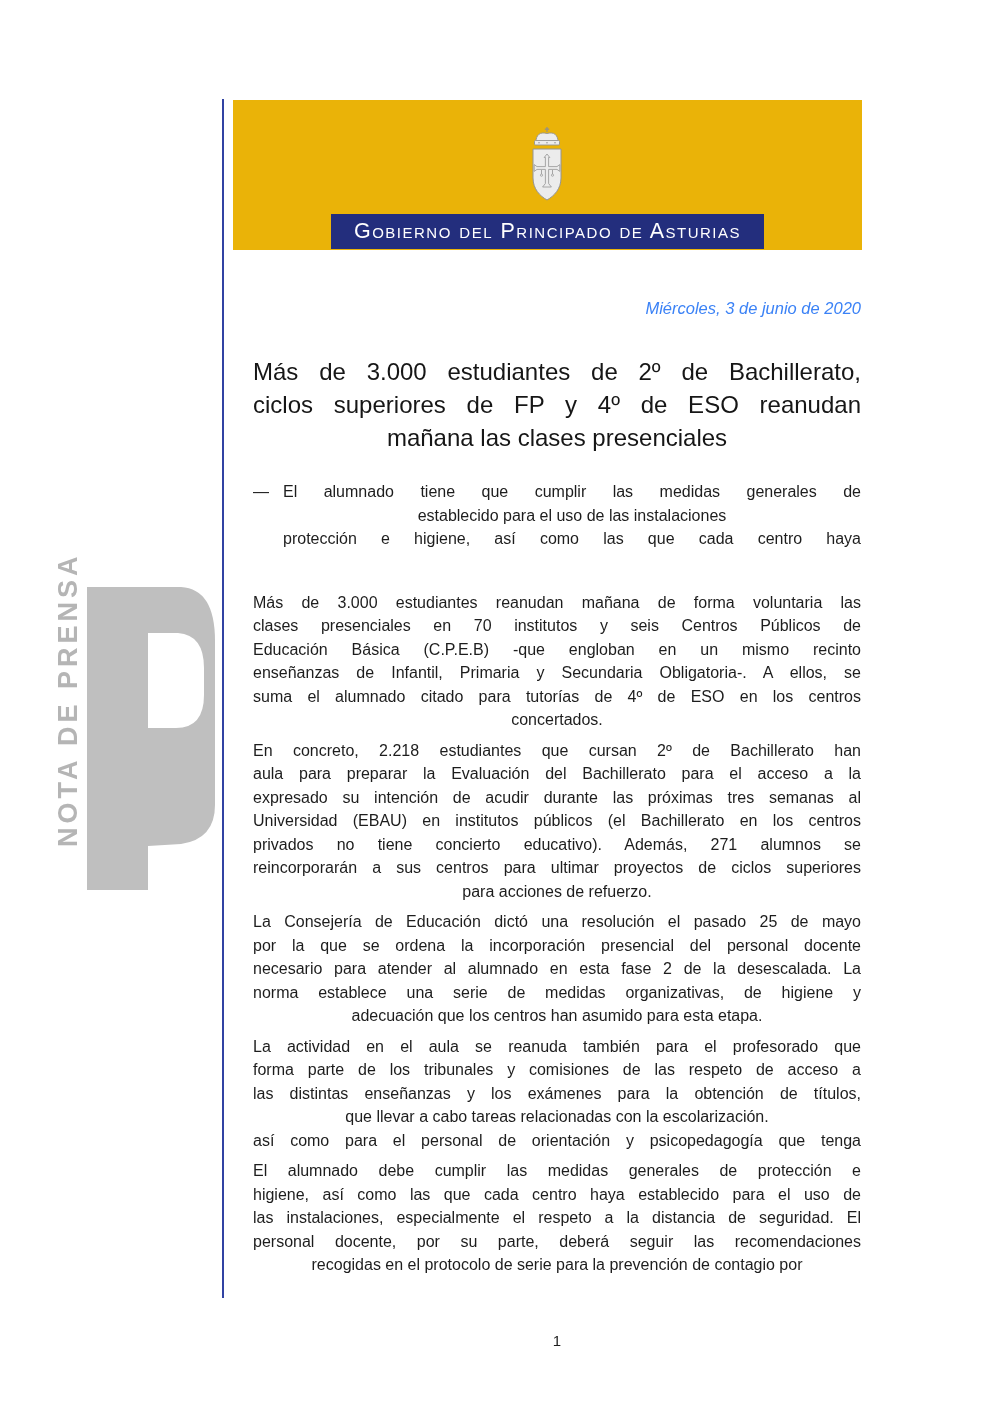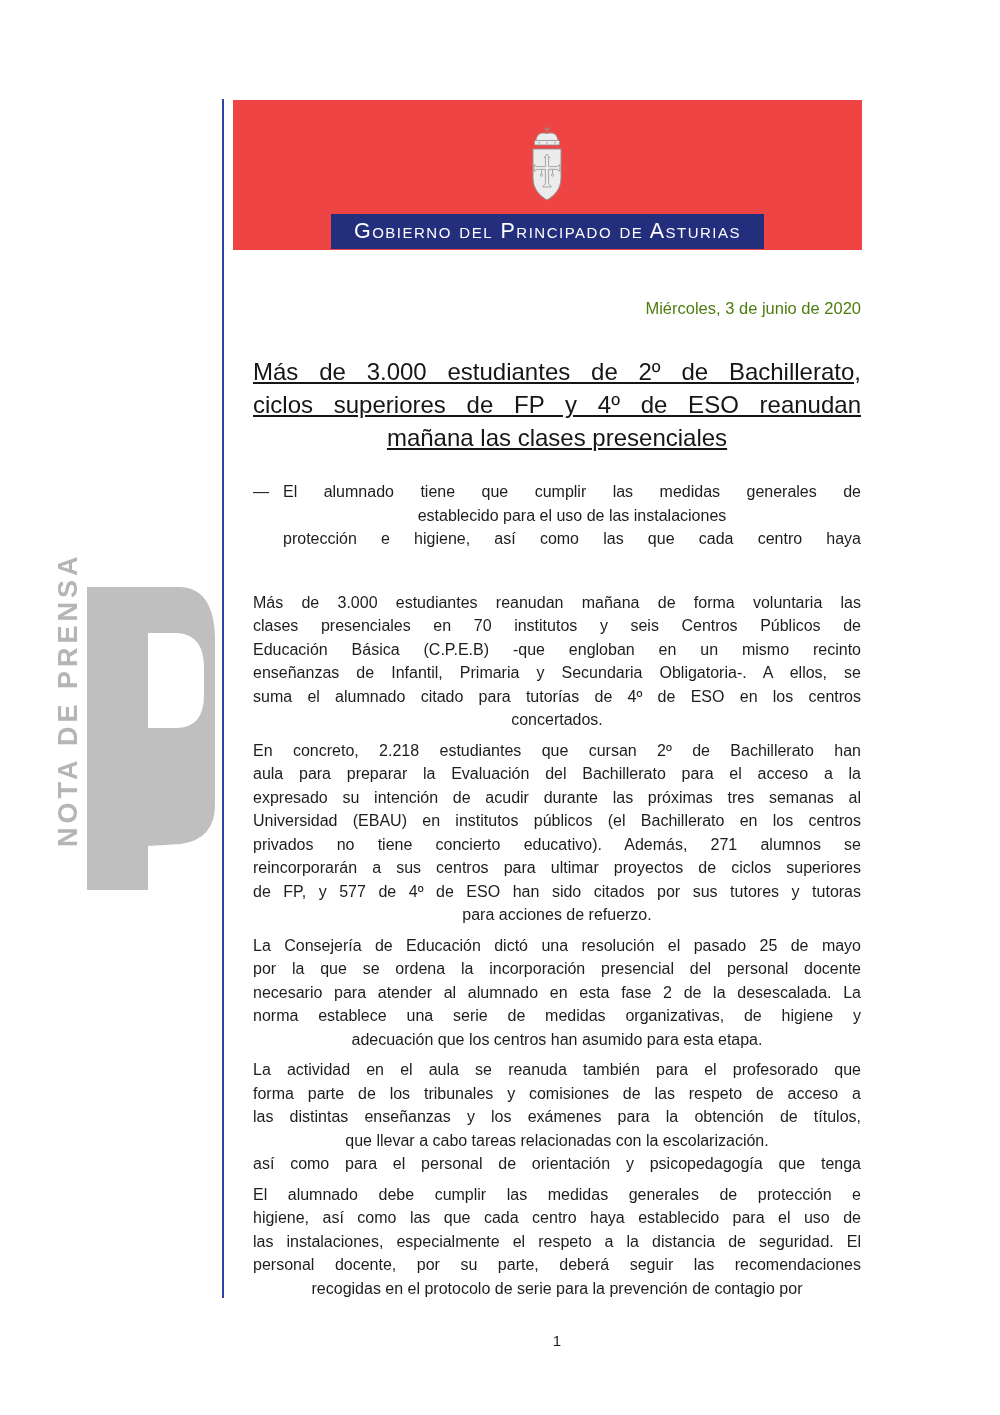--- a/index.html
+++ b/index.html
@@ -3,43 +3,43 @@
 <meta charset="utf-8">
 <style>
   html,body{margin:0;padding:0;background:#ffffff;}
   .page{
     position:relative;width:1000px;height:1415px;background:#ffffff;
     font-family:"Liberation Sans",sans-serif;color:#1d1d1d;overflow:hidden;
   }
   
   .vrule{position:absolute;left:222px;top:99px;width:2px;height:1199px;background:#3143a3;}
   
-  .header-box{position:absolute;left:233px;top:100px;width:629px;height:150px;background:#ef4444;}
+  .header-box{position:absolute;left:233px;top:100px;width:629px;height:150px;background:#eab308;}
   .coat{position:absolute;left:284px;top:26px;width:60px;height:80px;}
   .banner{
     position:absolute;left:98px;top:114px;width:433px;height:35px;background:#232e7d;
     display:flex;align-items:center;justify-content:center;
   }
   .banner-text{
     color:#ffffff;font-variant:small-caps;font-size:21.5px;letter-spacing:1.5px;
     font-weight:400;white-space:nowrap;
   }
   
   .vertical-label{
     position:absolute;left:-67px;top:697px;width:270px;height:30px;
     transform:rotate(-90deg);
     font-size:27px;font-weight:bold;letter-spacing:4px;color:#b5b5b5;
     text-align:center;white-space:nowrap;
   }
   .watermark{position:absolute;left:85px;top:583px;width:132px;height:312px;}
   
   .content{position:absolute;left:253px;top:0;width:608px;}
-  .date-line{padding-top:299px;text-align:right;font-size:16.5px;color:#4d7c0f;}
+  .date-line{padding-top:299px;text-align:right;font-size:16.5px;color:#3b82f6;font-style:italic;}
   .doc-title{margin-top:37px;font-size:24px;line-height:33px;color:#161616;}
-  .doc-title .tline{line-height:33px;text-decoration:underline;}
+  .doc-title .tline{line-height:33px;}
   .bullet-item{margin-top:26px;position:relative;padding-left:30px;font-size:16px;}
   .bullet-dash{position:absolute;left:0;top:0;line-height:23.5px;}
   .paragraphs{margin-top:40px;font-size:16px;}
   .paragraph{margin:0 0 7px 0;}
   .tline{line-height:23.5px;text-align:center;white-space:normal;}
   .just{text-align:justify;text-align-last:justify;}
   .page-number{
     position:absolute;left:253px;top:1332px;width:608px;text-align:center;
     font-size:15px;color:#1d1d1d;
   }
@@ -107,21 +107,20 @@
           <div class="tline just">suma el alumnado citado para tutorías de 4º de ESO en los centros</div>
           <div class="tline">concertados.</div>
         </div>
         <div class="paragraph">
           <div class="tline just">En concreto, 2.218 estudiantes que cursan 2º de Bachillerato han</div>
           <div class="tline just">aula para preparar la Evaluación del Bachillerato para el acceso a la</div>
           <div class="tline just">expresado su intención de acudir durante las próximas tres semanas al</div>
           <div class="tline just">Universidad (EBAU) en institutos públicos (el Bachillerato en los centros</div>
           <div class="tline just">privados no tiene concierto educativo). Además, 271 alumnos se</div>
           <div class="tline just">reincorporarán a sus centros para ultimar proyectos de ciclos superiores</div>
-          <div class="tline just">de FP, y 577 de 4º de ESO han sido citados por sus tutores y tutoras</div>
           <div class="tline">para acciones de refuerzo.</div>
         </div>
         <div class="paragraph">
           <div class="tline just">La Consejería de Educación dictó una resolución el pasado 25 de mayo</div>
           <div class="tline just">por la que se ordena la incorporación presencial del personal docente</div>
           <div class="tline just">necesario para atender al alumnado en esta fase 2 de la desescalada. La</div>
           <div class="tline just">norma establece una serie de medidas organizativas, de higiene y</div>
           <div class="tline">adecuación que los centros han asumido para esta etapa.</div>
         </div>
         <div class="paragraph">

